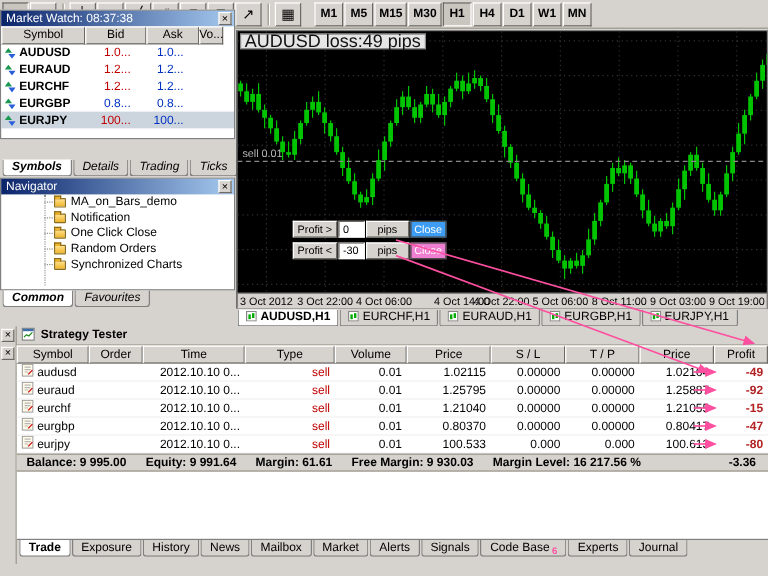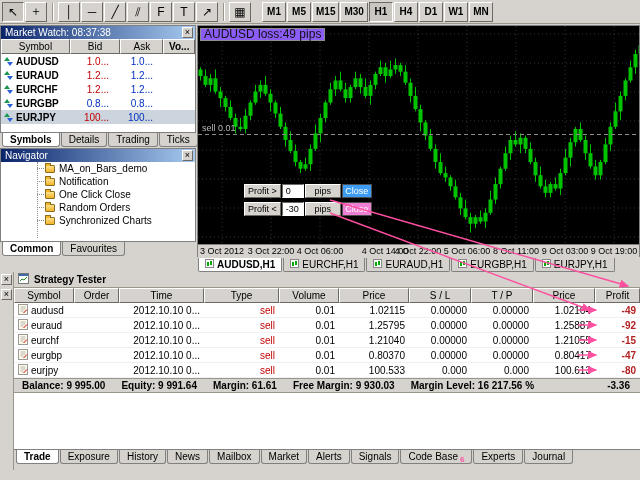--- a/index.html
+++ b/index.html
@@ -12,48 +12,48 @@
   #tools, #timeframes { display: flex; align-items: center; }
   .tbtn { width: 22px; height: 20px; margin-right: 1px; display: flex; align-items: center; justify-content: center; font-size: 12px; background: #d6d3ce; border: 1px solid; border-color: #fff #6d6a65 #6d6a65 #fff; cursor: pointer; }
   .tbtn.pressed { border-color: #6d6a65 #fff #fff #6d6a65; background: #c9c5bf; }
   .tsep { width: 2px; height: 18px; border-left: 1px solid #9a9689; border-right: 1px solid #fff; margin: 0 4px; }
   #timeframes { margin-left: 10px; }
   .tfbtn { min-width: 24px; height: 20px; padding: 0 3px; display: flex; align-items: center; justify-content: center; font-size: 10px; font-weight: bold; background: #d6d3ce; border: 1px solid; border-color: #fff #6d6a65 #6d6a65 #fff; margin-right: 1px; cursor: pointer; }
   .tfbtn.active { border-color: #6d6a65 #fff #fff #6d6a65; background: #c9c5bf; }
 
   
   .panel { position: absolute; background: #fff; border: 1px solid #808080; }
-  #market-watch { left: 0; top: 25px; width: 196px; height: 108px; }
+  #market-watch { left: 0; top: 8px; width: 196px; height: 108px; }
   #navigator { left: 0; top: 148px; width: 196px; height: 94px; }
   .ptitle { height: 13px; background: linear-gradient(90deg, #0a246a, #a6caf0); color: #fff; font-size: 10px; display: flex; align-items: center; justify-content: space-between; padding: 0 2px 0 4px; }
   .px { width: 11px; height: 11px; background: #d6d3ce; border: 1px solid; border-color: #fff #6d6a65 #6d6a65 #fff; color: #000; font-size: 9px; line-height: 9px; text-align: center; cursor: pointer; }
   #mw-header { display: flex; height: 15px; }
   .mwh { height: 15px; background: #d6d3ce; border: 1px solid; border-color: #fff #6d6a65 #6d6a65 #fff; display: flex; align-items: center; justify-content: center; font-size: 10px; }
   .mwrow { display: flex; height: 14px; align-items: center; background: #fff; }
   .mwrow.selected { background: #ccd4de; }
   .mwsym { width: 70px; display: flex; align-items: center; gap: 3px; padding-left: 3px; font-weight: bold; }
   .symicon { width: 9px; height: 9px; display: inline-block; }
   .mwnum { width: 44px; text-align: right; padding-right: 6px; }
-  .tabstrip { position: absolute; display: flex; gap: 1px; padding-left: 2px; align-items: flex-end; }
+  .tabstrip { position: absolute; display: flex; gap: 1px; padding-left: 2px; align-items: flex-end; font-style: italic; }
   #mw-tabs { left: 0; top: 133px; width: 196px; height: 14px; }
   #nav-tabs { left: 0; top: 242px; width: 196px; height: 14px; }
   .btab { height: 14px; display: flex; align-items: center; padding: 0 7px; font-size: 10px; background: #d6d3ce; border: 1px solid #808080; border-top: none; border-radius: 0 0 3px 3px; cursor: pointer; white-space: nowrap; }
   .btab.active { background: #fff; font-weight: bold; }
   .scrollr { margin-left: auto; font-size: 8px; padding: 2px 3px 0 0; cursor: pointer; }
   #nav-tree { position: relative; height: 79px; overflow: hidden; }
   #nav-guide { position: absolute; left: 36px; top: 0; height: 76px; border-left: 1px dotted #909090; }
   .navitem { display: flex; align-items: center; height: 13px; padding-left: 44px; gap: 4px; position: relative; cursor: pointer; }
   .navitem::before { content: ""; position: absolute; left: 36px; top: 6px; width: 7px; border-top: 1px dotted #909090; }
   .ficon { width: 10px; height: 8px; background: linear-gradient(#ffe08a, #f0b429); border: 1px solid #8a6d1f; border-radius: 1px; position: relative; flex: none; }
   .ficon::before { content: ""; position: absolute; left: -1px; top: -3px; width: 4px; height: 2px; background: #f0b429; border: 1px solid #8a6d1f; border-bottom: none; }
 
   
   #chart { position: absolute; left: 197px; top: 25px; width: 443px; height: 232px; background: #000; border: 1px solid #808080; }
   #candles { position: absolute; left: 0; top: 0; }
-  #comment-chip { position: absolute; left: 2px; top: 2px; background: #8b5cf6; border: 1px solid #8e8e8e; color: #111; font-size: 12px; padding: 0 3px; line-height: 11px; }
+  #comment-chip { position: absolute; left: 2px; top: 2px; background: #e5e5e5; border: 1px solid #8e8e8e; color: #111; font-size: 15px; padding: 0 3px; line-height: 11px; }
   #sell-label { position: absolute; left: 4px; color: #b8b8b8; font-size: 9px; text-align: center; }
   .pcrow { position: absolute; left: 46px; display: flex; gap: 1px; height: 14px; }
   #pc0 { top: 158px; } #pc1 { top: 176px; }
   .pclabel { background: #d6d3ce; border: 1px solid; border-color: #fff #6d6a65 #6d6a65 #fff; font-size: 9px; display: flex; align-items: center; justify-content: center; padding: 0 3px; min-width: 36px; }
   .pcinput { background: #fff; border: 1px solid; border-color: #6d6a65 #fff #fff #6d6a65; font-size: 9px; display: flex; align-items: center; padding: 0 3px; min-width: 22px; }
   .pcclose { color: #fff; font-size: 9px; display: flex; align-items: center; justify-content: center; min-width: 30px; border: 1px solid #4d4d4d; cursor: pointer; }
   #chart-xaxis { position: absolute; left: 0; top: 218px; width: 441px; height: 13px; background: #d6d3ce; border-top: 1px solid #808080; }
   .xlab { position: absolute; top: 1px; transform: translateX(-50%); font-size: 9px; white-space: nowrap; }
   #chart-tabs { position: absolute; left: 197px; top: 258px; width: 443px; height: 14px; display: flex; gap: 1px; padding-left: 1px; }
   .ctab { display: flex; align-items: center; gap: 3px; padding: 0 6px; height: 14px; font-size: 10px; background: #d6d3ce; border: 1px solid #808080; border-top: none; border-radius: 0 0 2px 2px; cursor: pointer; white-space: nowrap; }
@@ -115,21 +115,21 @@
 
   <div id="market-watch" class="panel">
     <div class="ptitle">
       <span>Market Watch: 08:37:38</span>
       <span class="px">×</span>
     </div>
     <div id="mw-header">
         <div class="mwh" style="width: 70px;">Symbol</div>
         <div class="mwh" style="width: 51px;">Bid</div>
         <div class="mwh" style="width: 44px;">Ask</div>
-        <div class="mwh" style="width: 32px; font-weight: bold;">Vo...</div>
+        <div class="mwh" style="width: 20px;">Vo...</div>
       </div>
     <div id="mw-body">
         <div class="mwrow">
           <div class="mwsym">
             <span class="symicon"><svg width="9" height="9" viewBox="0 0 9 9">
                 <polygon points="0,4 3,0 6,4" fill="#1a9850"></polygon>
                 <polygon points="3,5 9,5 6,9" fill="#2b5fd9"></polygon>
               </svg></span>
             <span>AUDUSD</span>
           </div>

